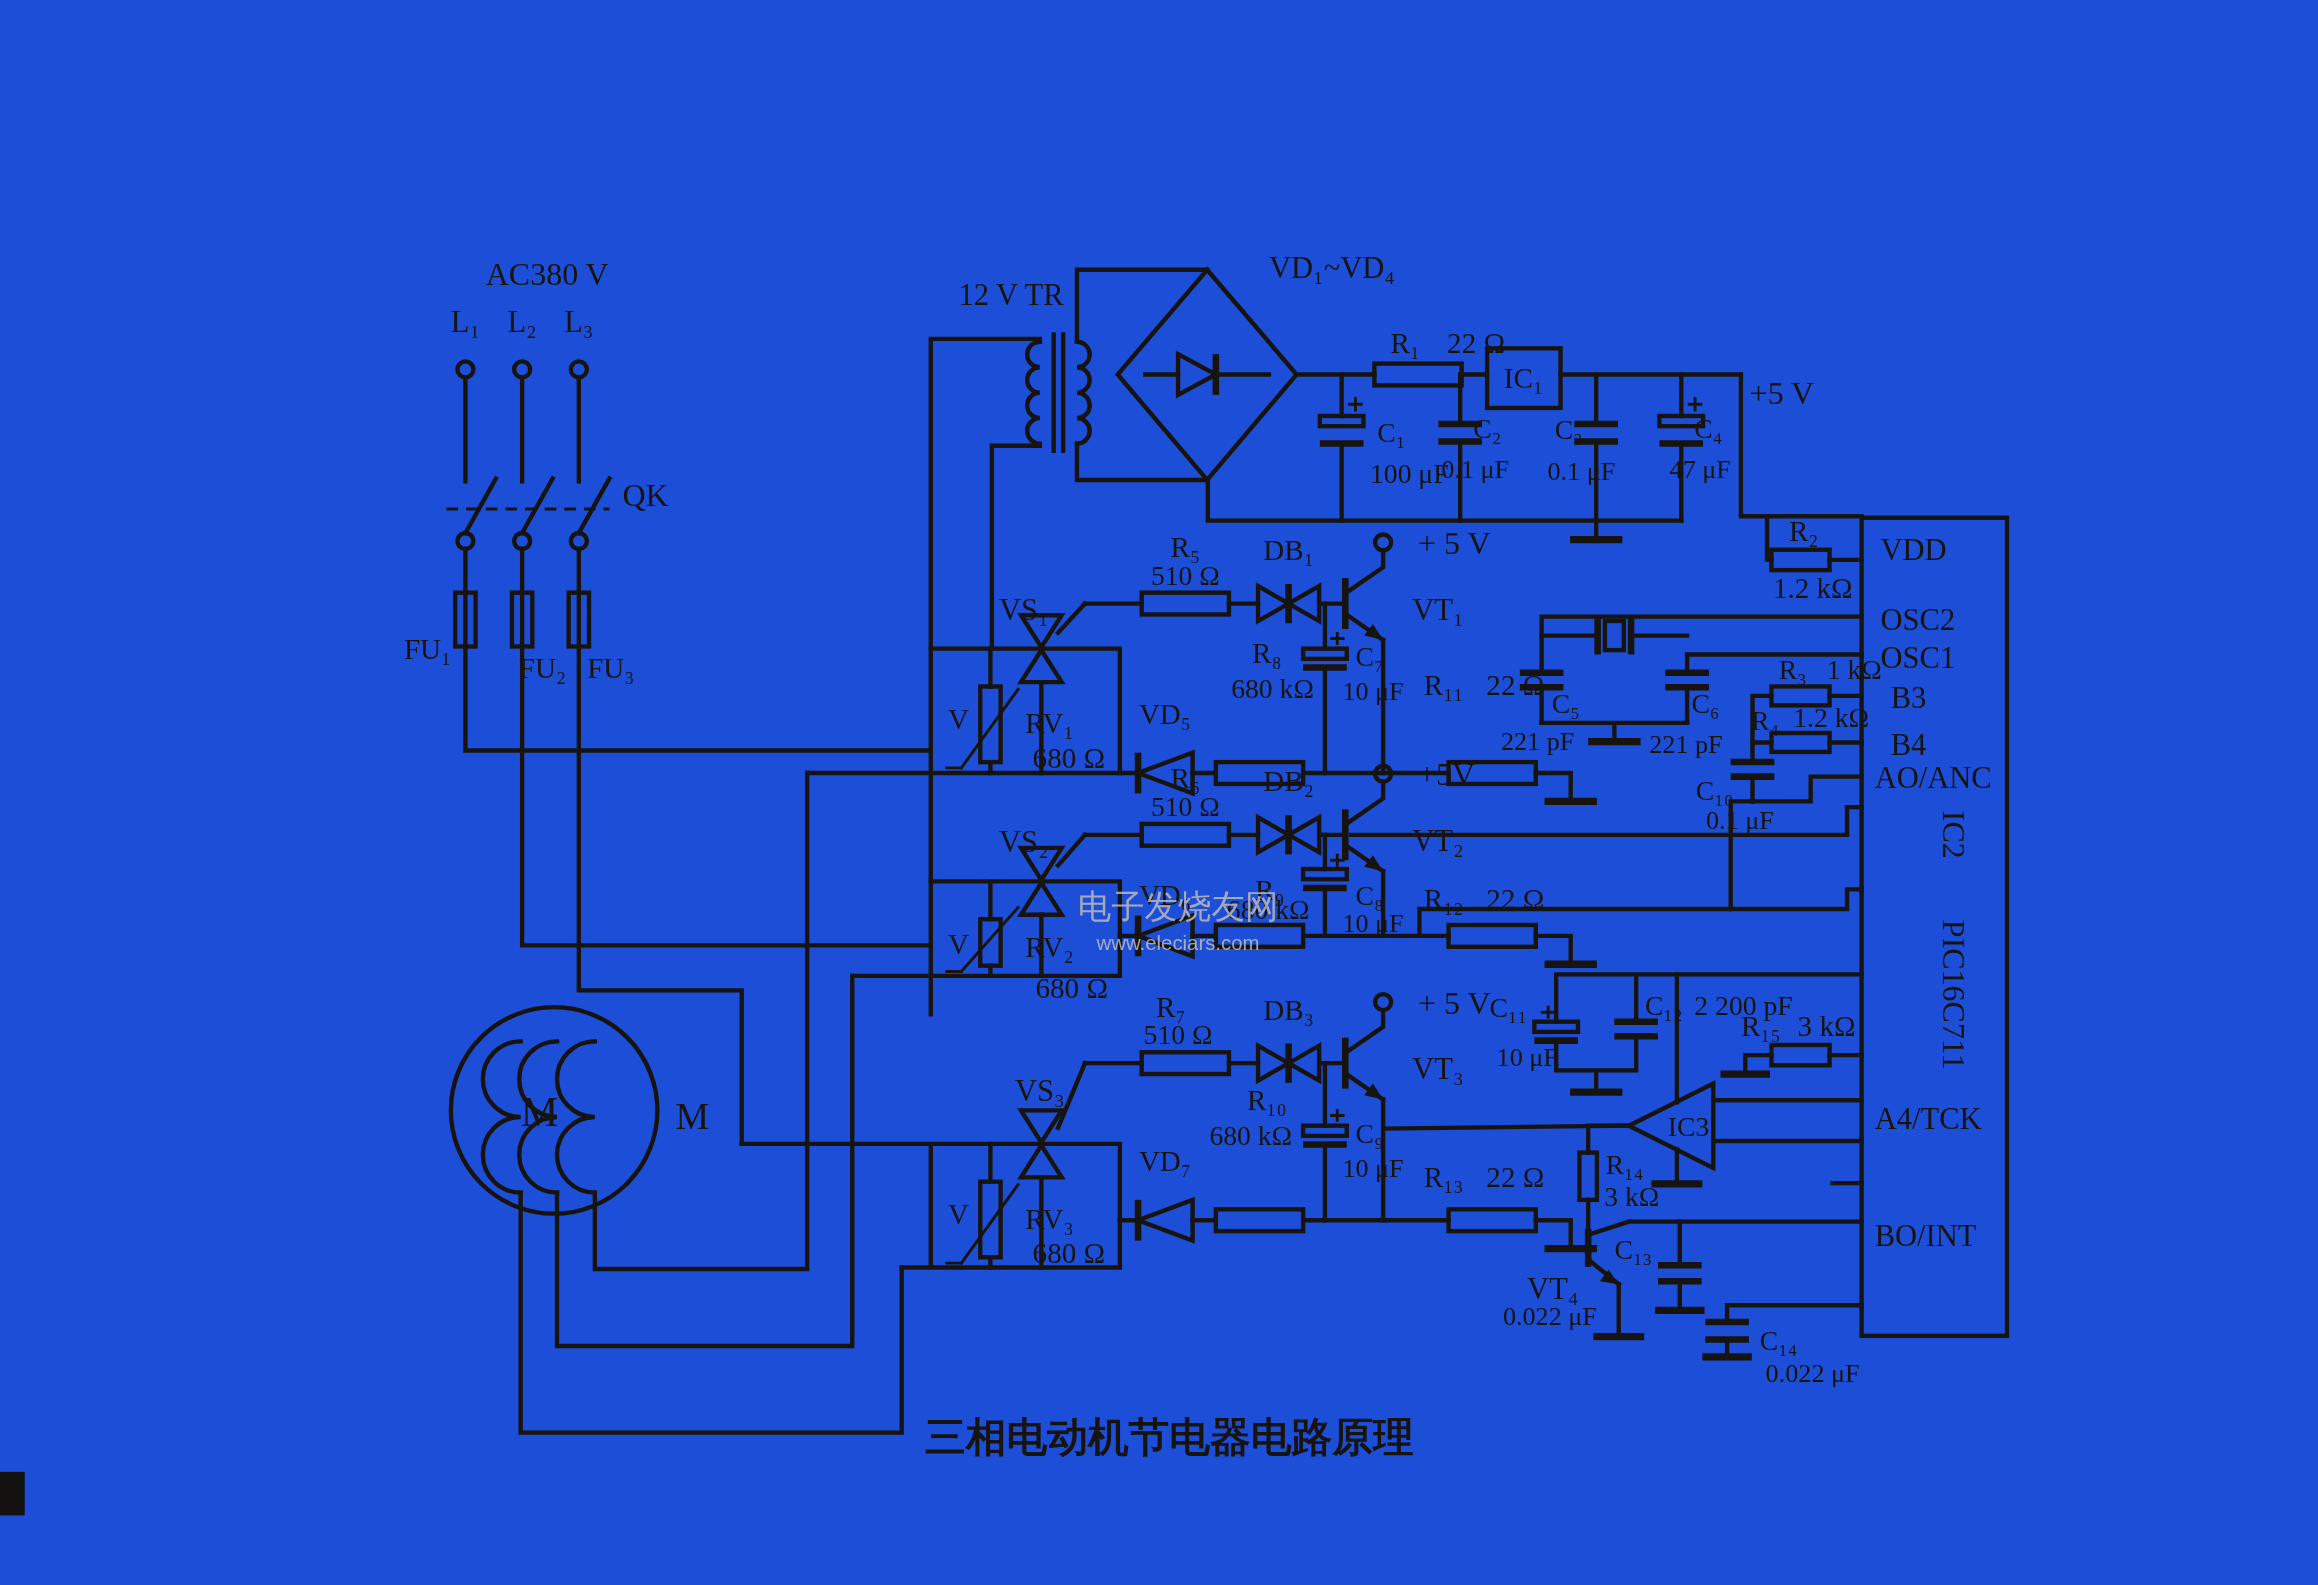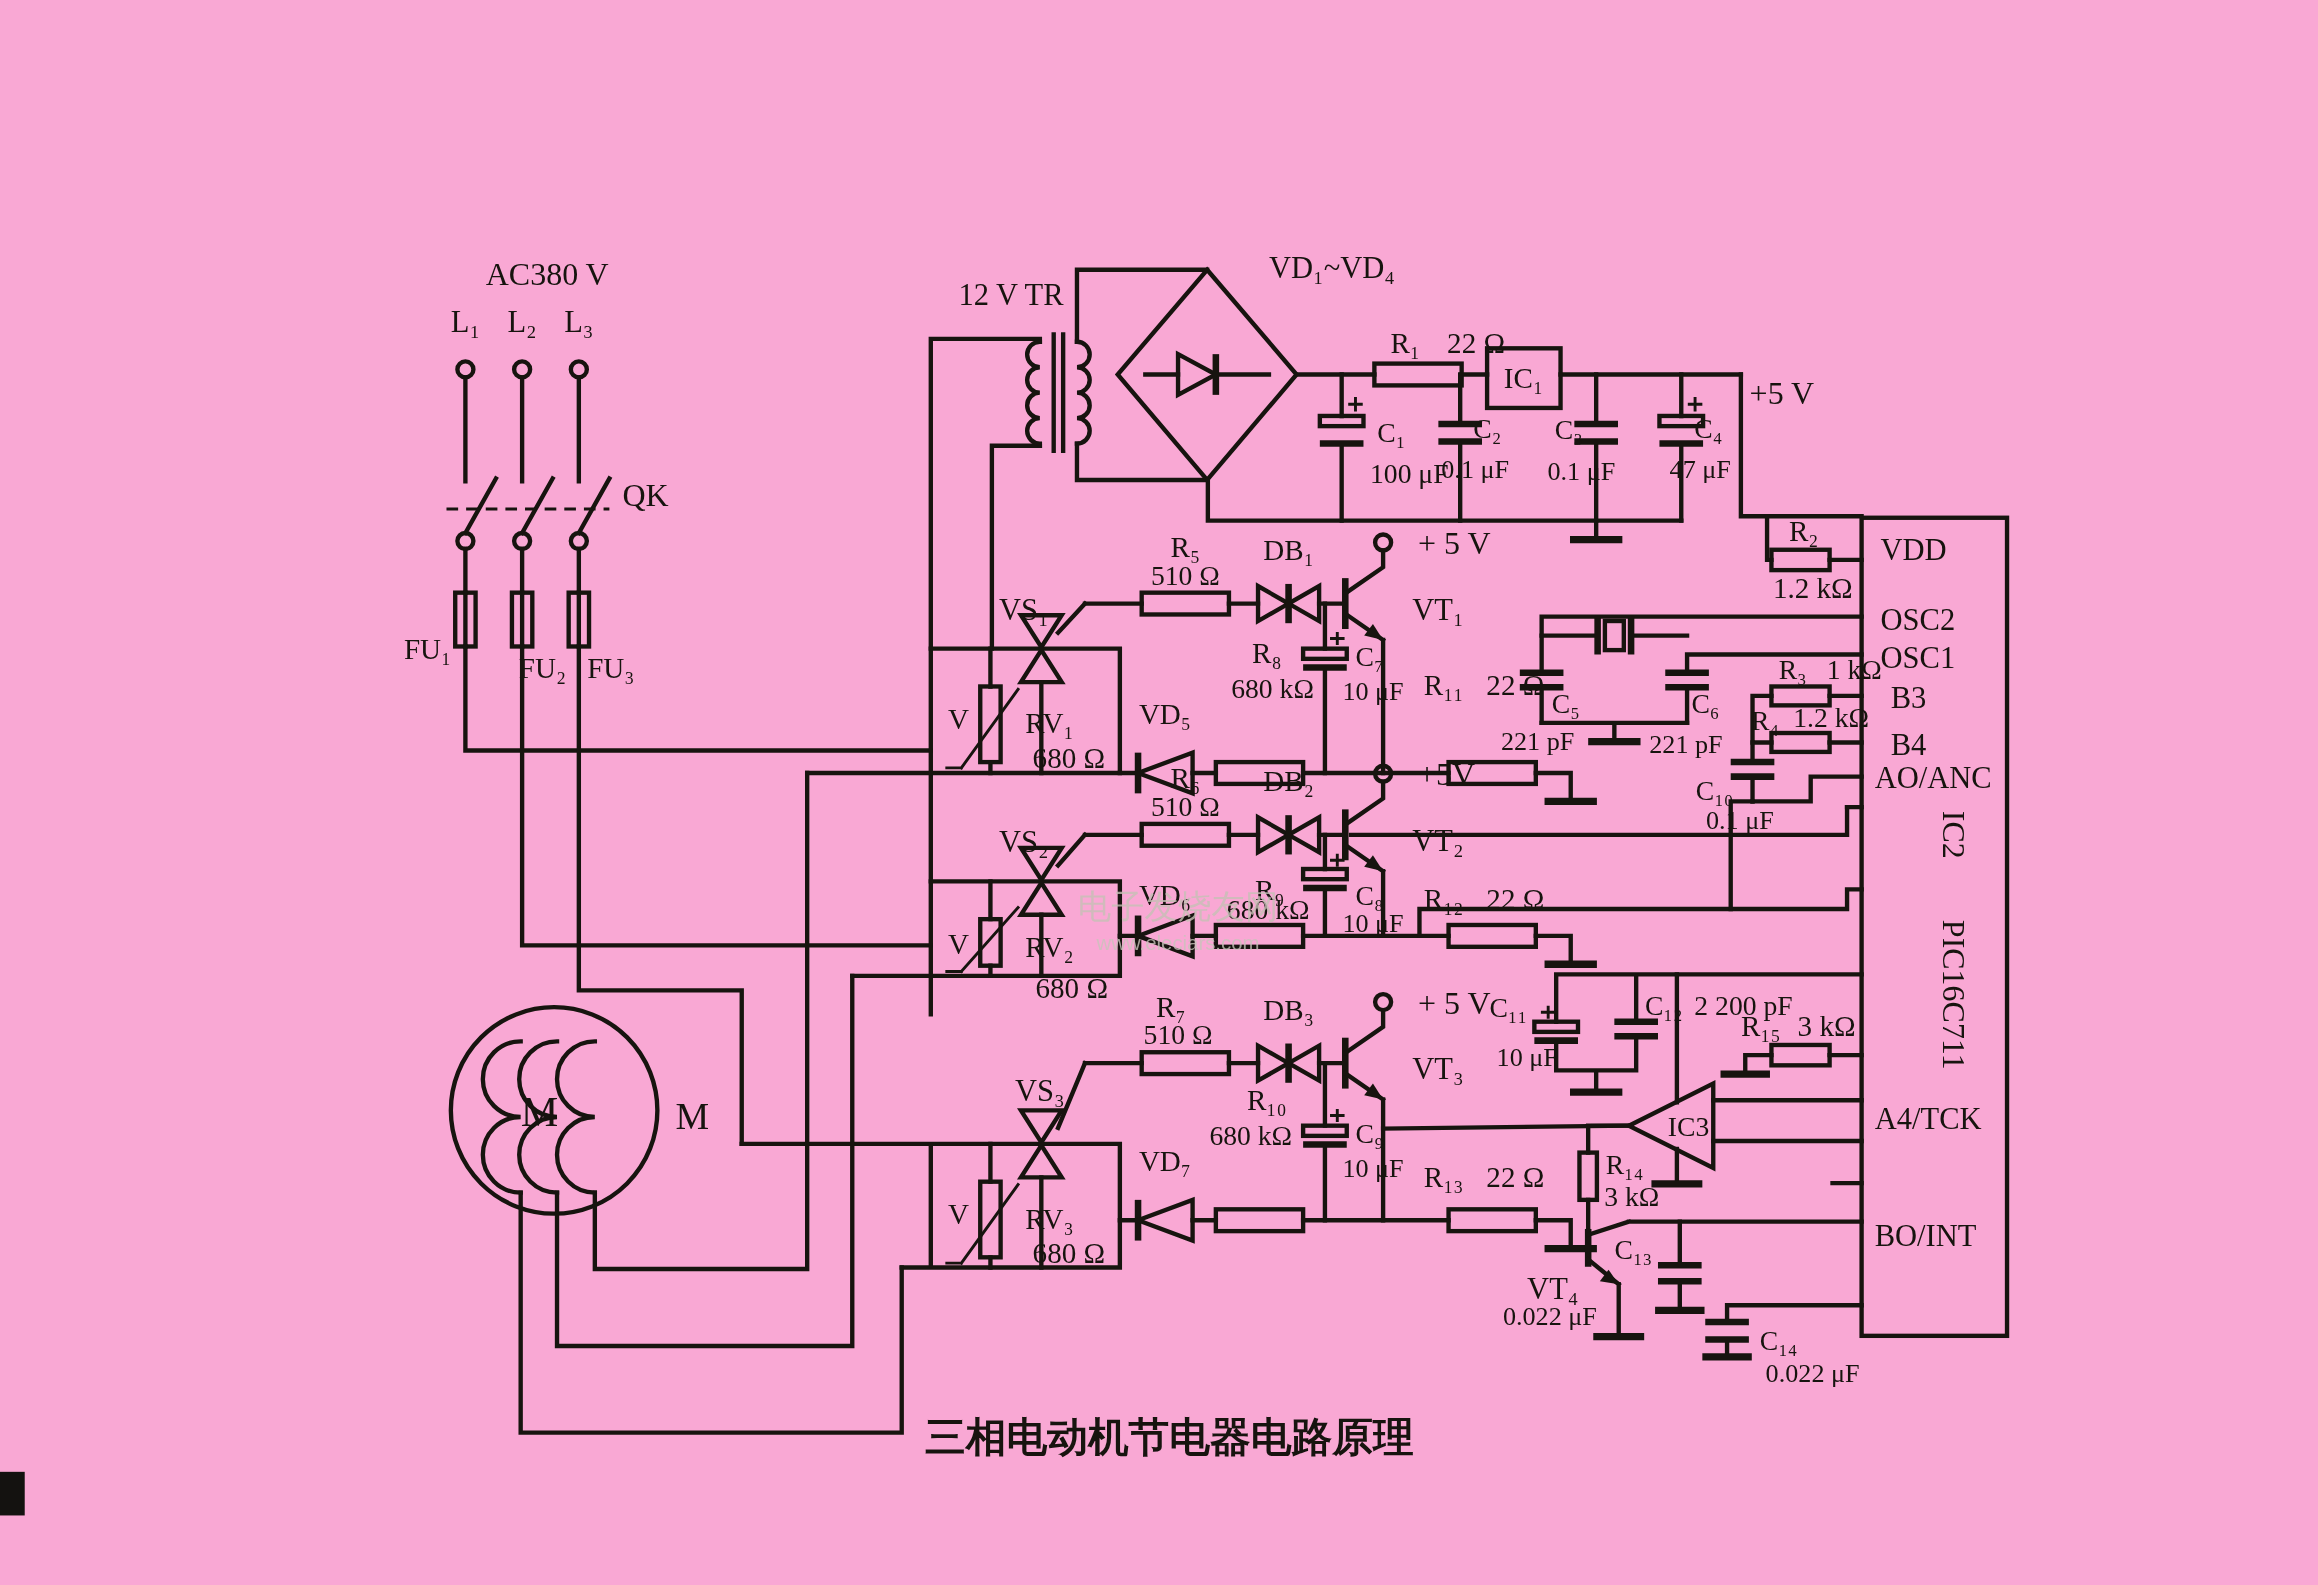--- a/index.html
+++ b/index.html
@@ -1,16 +1,16 @@
 <!DOCTYPE html>
 <html style="font-size:11.6px"><head>
 <meta charset="utf-8">
 <style>
   html,body{margin:0;padding:0;background:#e8e6e2;}
-  .page{position:relative;width:2319px;height:1586px;background:#f9a8d4;overflow:hidden;}
+  .page{position:relative;width:2319px;height:1586px;background:#1d4ed8;overflow:hidden;}
   svg{position:absolute;left:0;top:0;}
   text{font-family:"Liberation Serif","DejaVu Serif",serif;fill:#17140f;}
   .w{fill:none;stroke:#17140f;stroke-width:6;stroke-linecap:square;stroke-linejoin:miter;}
   .wt{fill:none;stroke:#17140f;stroke-width:4;stroke-linecap:square;}
   .bar{fill:none;stroke:#17140f;stroke-width:10;stroke-linecap:butt;}
   .bar9{fill:none;stroke:#17140f;stroke-width:9;stroke-linecap:butt;}
   .dash{fill:none;stroke:#17140f;stroke-width:4;stroke-dasharray:16 11;}
   .tri{fill:none;stroke:#17140f;stroke-width:6;stroke-linejoin:miter;}
   .solid{fill:#17140f;stroke:none;}
   .t36{font-size:36px;} .t38{font-size:38px;} .t40{font-size:40px;}

